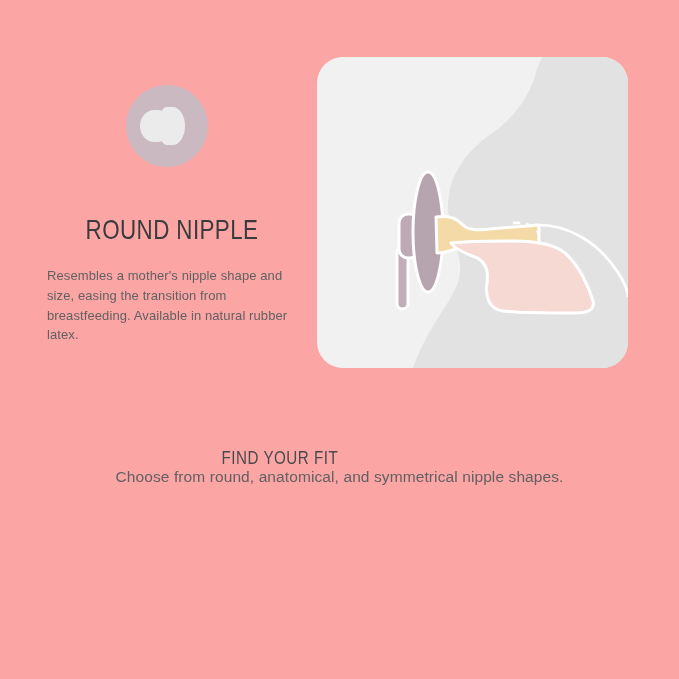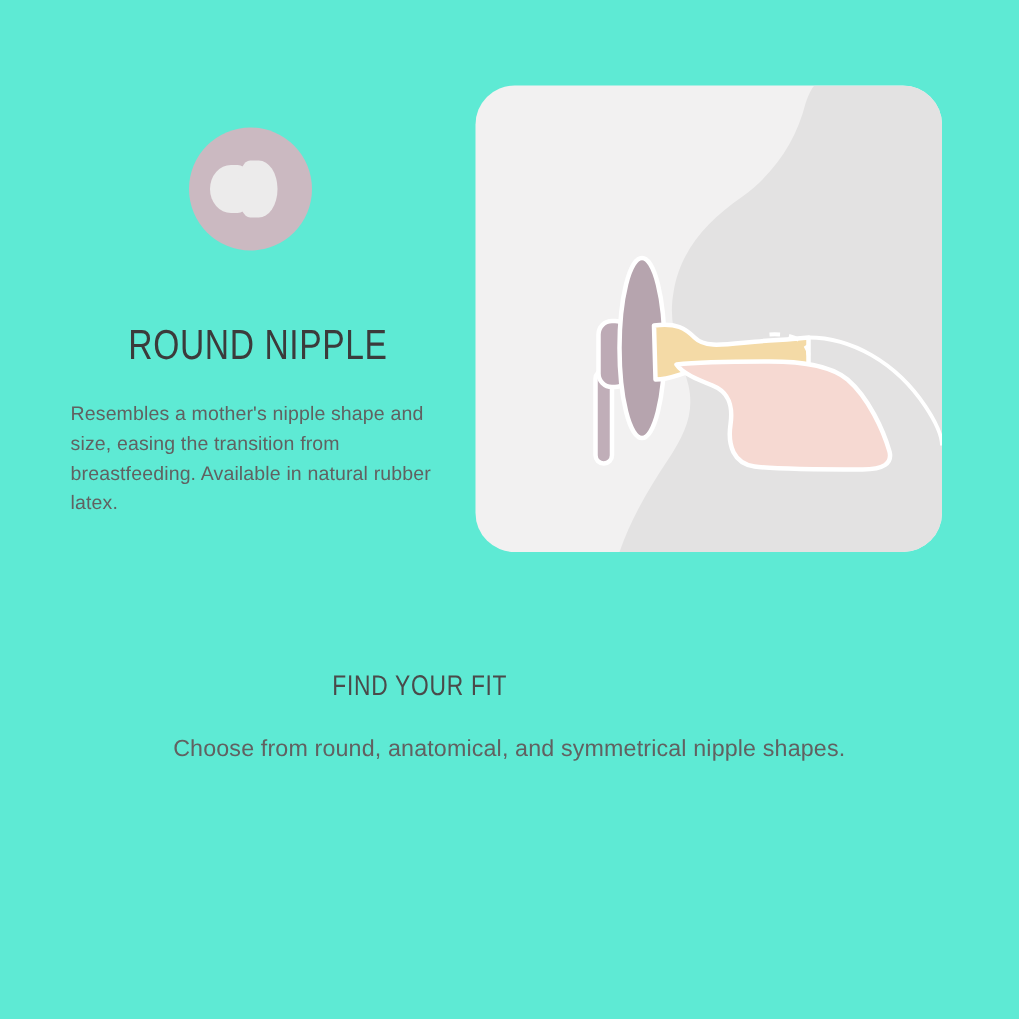--- a/index.html
+++ b/index.html
@@ -13,21 +13,21 @@
     background: #ebeaea;
     font-family: "Liberation Sans", sans-serif;
     overflow: hidden;
     position: relative;
   }
 
   #page {
     position: relative;
     width: 679px;
     height: 679px;
-    background: #5eead4;
+    background: #fca5a5;
   }
 
   
   .left-col {
     position: absolute;
     left: 47px;
     top: 85px;
     width: 250px;
   }
 
@@ -112,21 +112,21 @@
   }
   .find-fit-title span {
     display: inline-block;
     transform: scaleX(0.80);
     transform-origin: center;
   }
 
   .find-fit-sub {
     position: absolute;
     left: 0;
-    top: 491px;
+    top: 468px;
     width: 679px;
     text-align: center;
     font-size: 15.5px;
     color: #616161;
     letter-spacing: 0.1px;
   }
 
   
   .logo-wrap {
     position: absolute;

